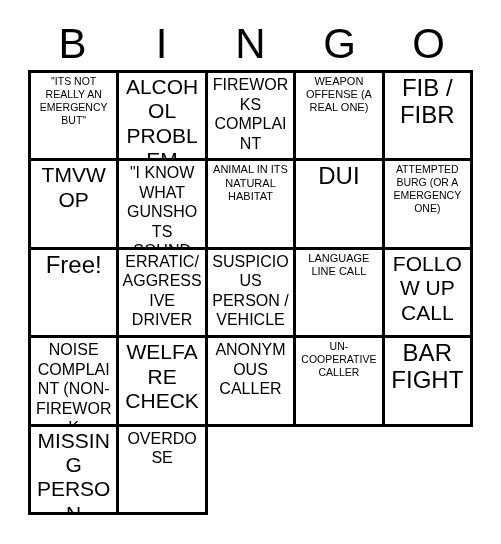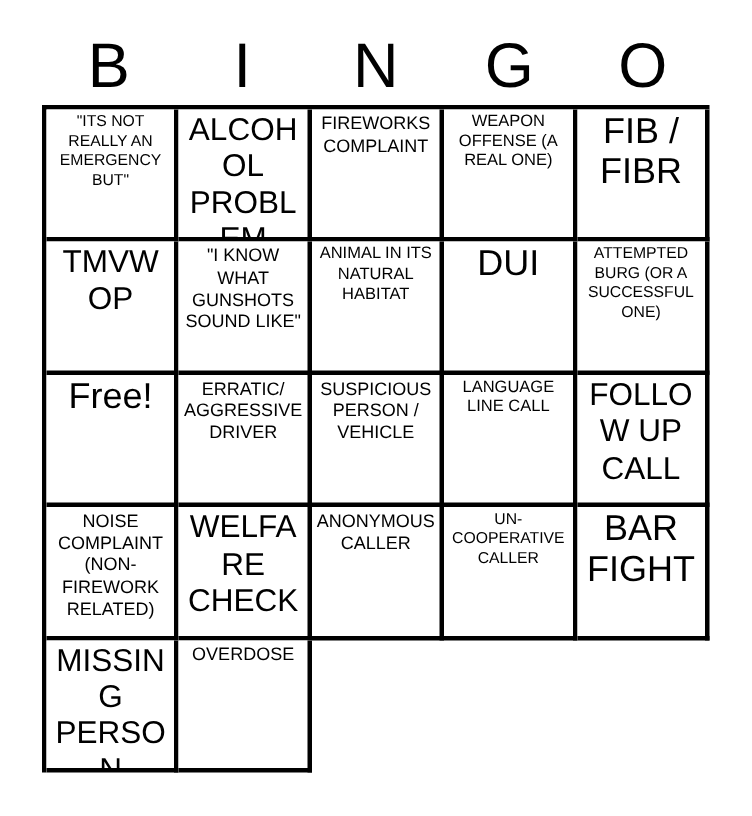--- a/index.html
+++ b/index.html
@@ -78,21 +78,21 @@
     text-align: center;
     line-height: 1.12;
     white-space: pre-line;
     word-wrap: break-word;
   }
 
   
   .fs-xxl .cell-text { font-size: 24px; line-height: 1.12; }
   .fs-lg  .cell-text { font-size: 21px; line-height: 1.16; }
   .fs-md  .cell-text { font-size: 11px; line-height: 1.2; }
-  .fs-sm  .cell-text { font-size: 12px; line-height: 1.22; }
+  .fs-sm  .cell-text { font-size: 16px; line-height: 1.22; }
   .fs-xs  .cell-text { font-size: 10.5px; line-height: 1.24; }
 </style>
 </head>
 <body>
 
 <div id="card">
 
   <div id="header-row">
       <div class="header-letter">B</div>
       <div class="header-letter">I</div>
@@ -123,21 +123,21 @@
       <div class="cell fs-sm">
         <span class="cell-text">"I KNOW WHAT GUNSHOTS SOUND LIKE"</span>
       </div>
       <div class="cell fs-md">
         <span class="cell-text">ANIMAL IN ITS NATURAL HABITAT</span>
       </div>
       <div class="cell fs-xxl">
         <span class="cell-text">DUI</span>
       </div>
       <div class="cell fs-xs">
-        <span class="cell-text">ATTEMPTED BURG (OR A SUCCESSFUL ONE)</span>
+        <span class="cell-text">ATTEMPTED BURG (OR A EMERGENCY ONE)</span>
       </div>
       <div class="cell fs-xxl">
         <span class="cell-text">Free!</span>
       </div>
       <div class="cell fs-sm">
         <span class="cell-text">ERRATIC/ AGGRESSIVE DRIVER</span>
       </div>
       <div class="cell fs-sm">
         <span class="cell-text">SUSPICIOUS PERSON / VEHICLE</span>
       </div>

